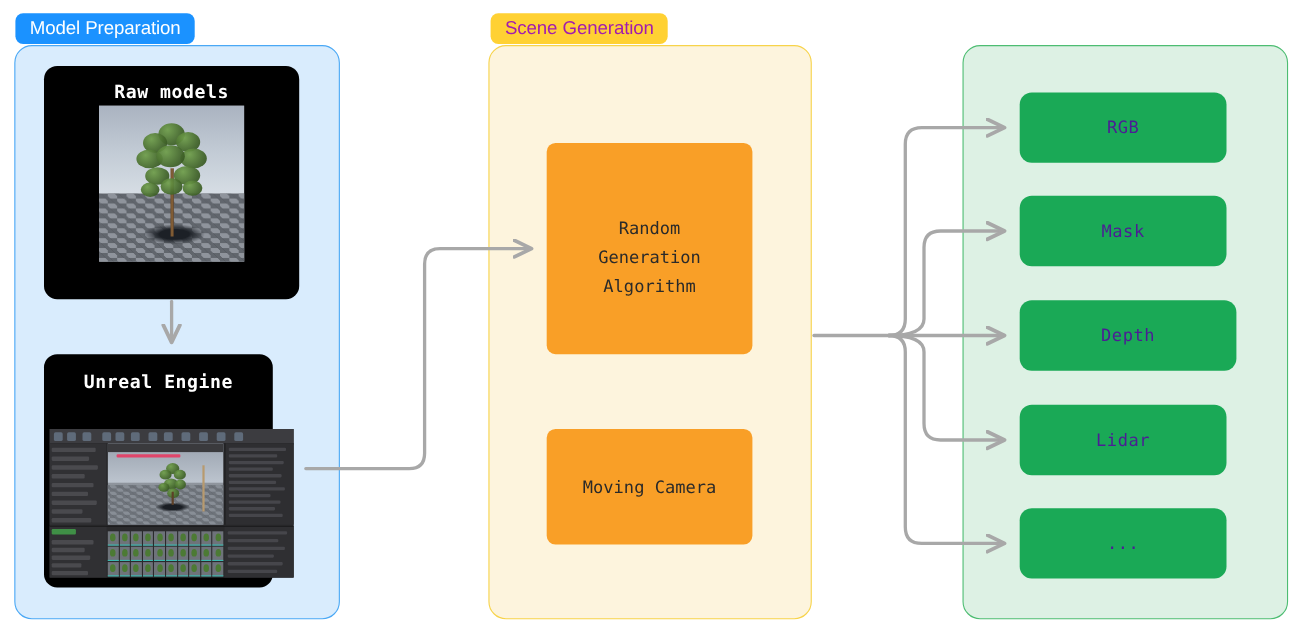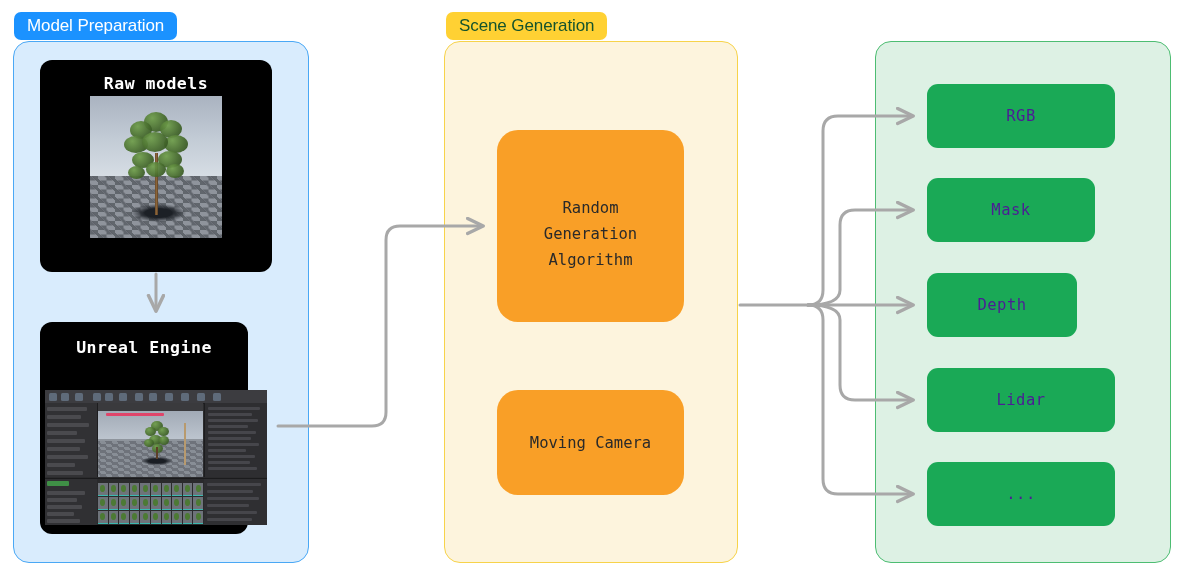--- a/index.html
+++ b/index.html
@@ -32,21 +32,21 @@
     height: 28px;
     padding: 0 13px;
     border-radius: 7px;
     font-size: 17px;
     font-family: "Liberation Sans", sans-serif;
     letter-spacing: -0.1px;
     white-space: nowrap;
     z-index: 6;
   }
   .badge-blue   { background: #1b92ff; color: #ffffff; left: 14px;  top: 12px; }
-  .badge-yellow { background: #ffd133; color: #14532d; left: 446px; top: 12px; }
+  .badge-yellow { background: #ffd133; color: #a21caf; left: 446px; top: 12px; }
   .badge-green  { background: #17a94f; color: #ffffff; left: 876px; top: 12px; }
 
   
   .panel {
     position: absolute;
     border-radius: 16px;
     box-sizing: border-box;
     z-index: 1;
   }
   .panel-blue {
@@ -73,21 +73,21 @@
     position: absolute;
     box-sizing: border-box;
     z-index: 3;
   }
   .card-blue {
     background: #000000;
     border-radius: 12px;
   }
   .card-orange {
     background: #f99f27;
-    border-radius: 21px;
+    border-radius: 8px;
     display: flex;
     align-items: center;
     justify-content: center;
   }
   .card-green {
     background: #1aa956;
     border-radius: 11px;
     display: flex;
     align-items: center;
     justify-content: center;
@@ -114,22 +114,22 @@
   .mono-label-dark  { color: #2a2a2a; }
   .mono-label-light { color: #4c1d95; letter-spacing: 0.5px; }
 
   
   #card-raw-models    { left: 40px;  top: 60px;  width: 232px; height: 212px; }
   #card-unreal        { left: 40px;  top: 322px; width: 208px; height: 212px; }
   #card-random-alg    { left: 497px; top: 130px; width: 187px; height: 192px; }
   #card-moving-camera { left: 497px; top: 390px; width: 187px; height: 105px; }
 
   #card-rgb   { left: 927px; top: 84px;  width: 188px; height: 64px; }
-  #card-mask  { left: 927px; top: 178px; width: 168px; height: 64px; }
-  #card-depth { left: 927px; top: 273px; width: 150px; height: 64px; }
+  #card-mask  { left: 927px; top: 178px; width: 188px; height: 64px; }
+  #card-depth { left: 927px; top: 273px; width: 197px; height: 64px; }
   #card-lidar { left: 927px; top: 368px; width: 188px; height: 64px; }
   #card-etc   { left: 927px; top: 462px; width: 188px; height: 64px; }
 
   
   .thumb-raw {
     position: absolute;
     left: 50px; top: 36px;
     width: 132px; height: 142px;
     overflow: hidden;
     background: #8e939b;

